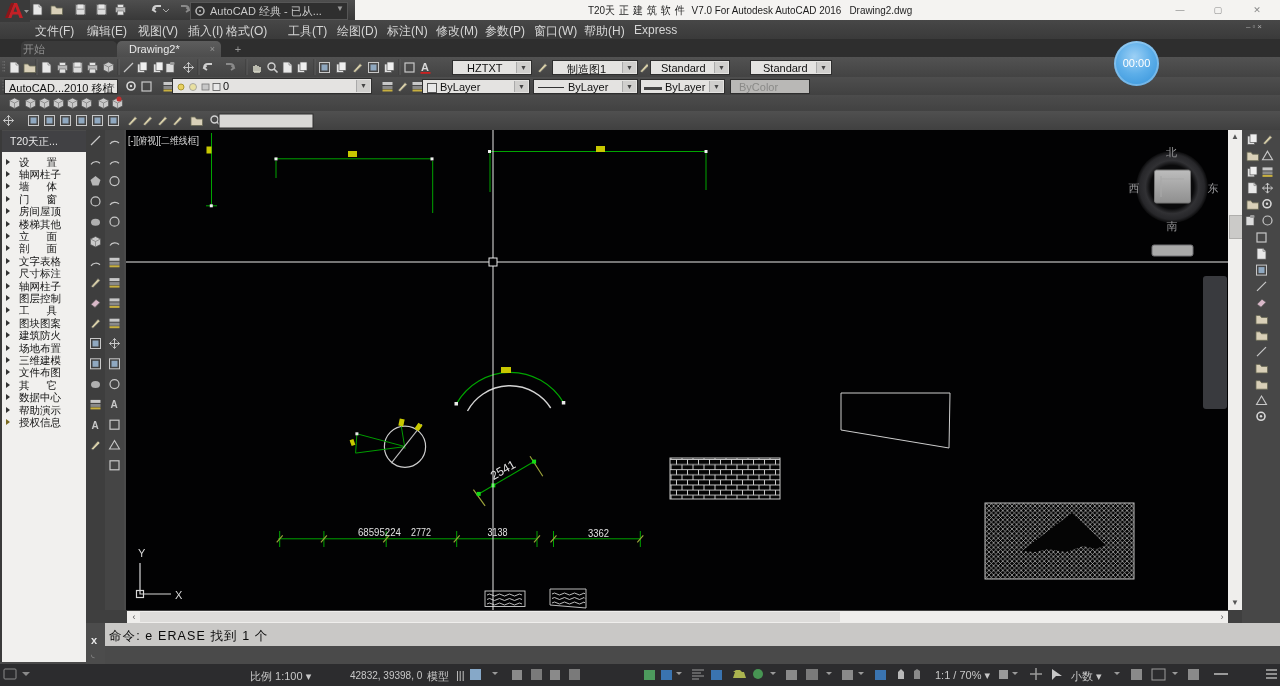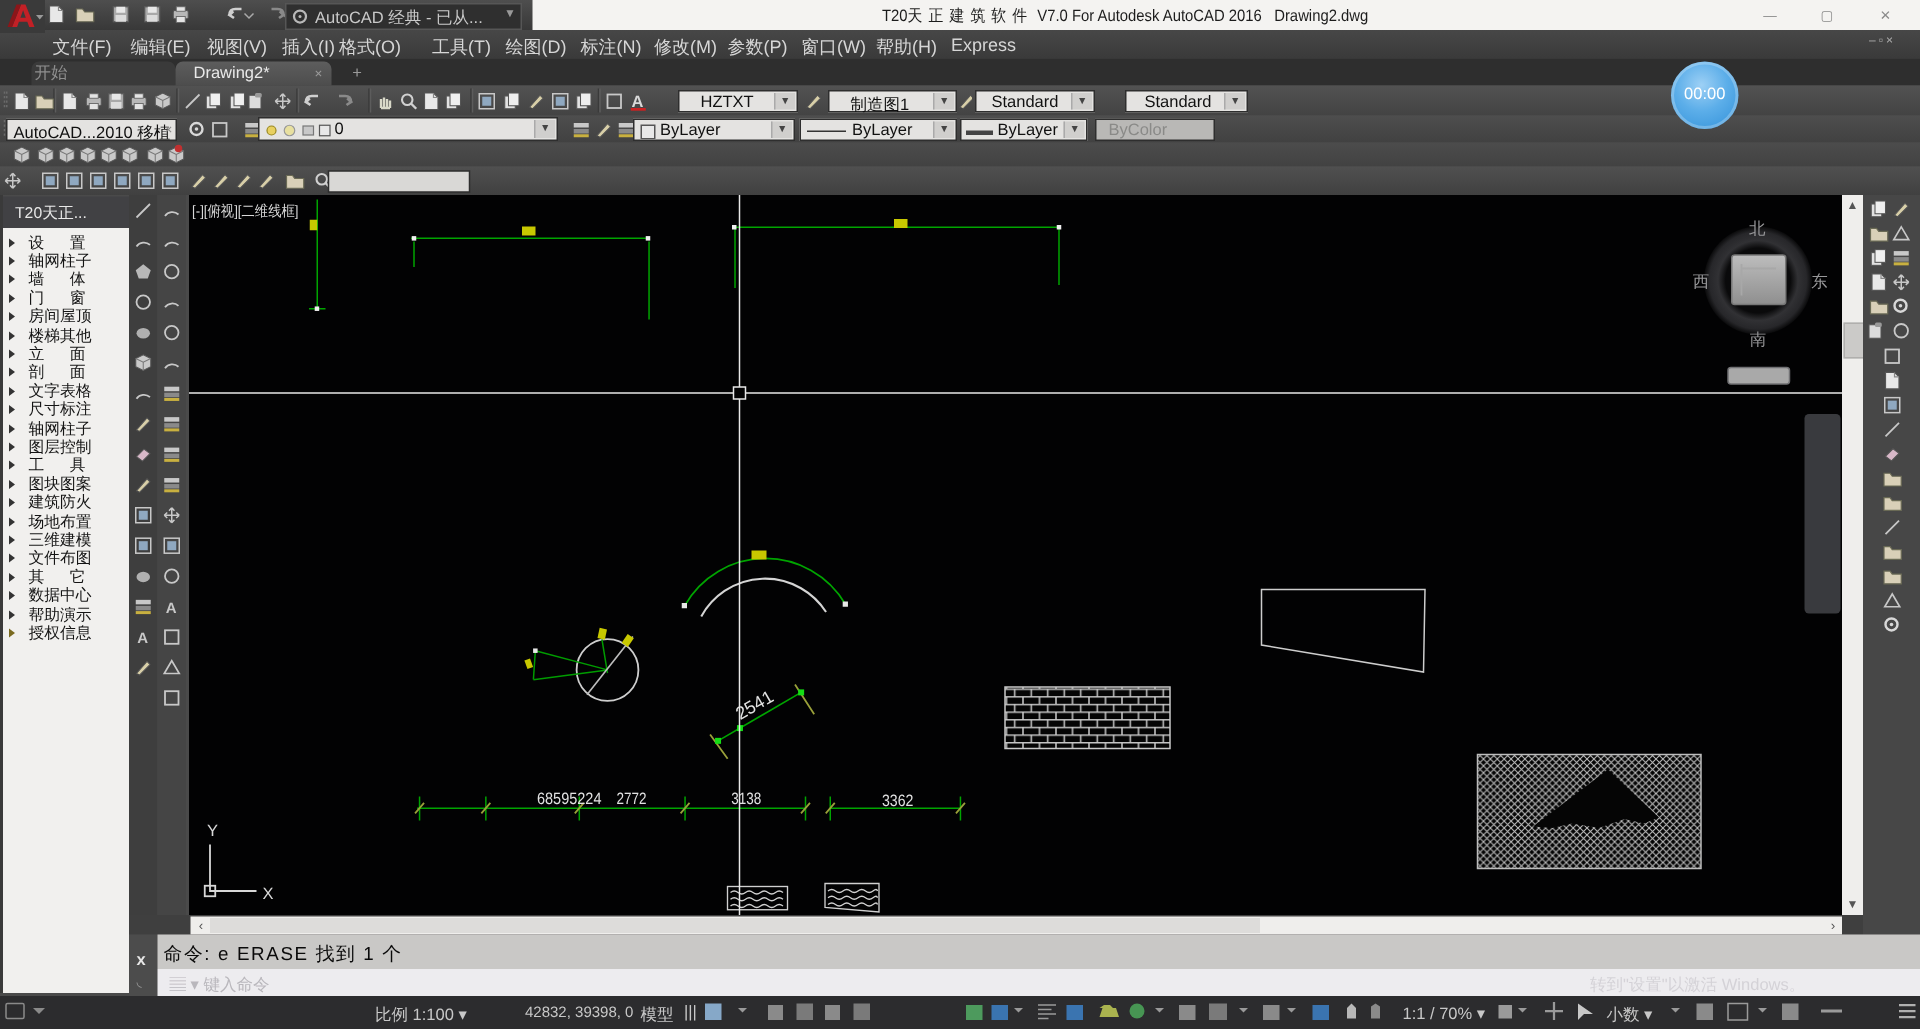--- a/index.html
+++ b/index.html
@@ -665,24 +665,20 @@
   <div class="abs" style="left:128px;top:611px;width:12px;height:12px;color:#555;font-size:9px;text-align:center;line-height:12px;">‹</div>
   <div class="abs" style="left:1216px;top:611px;width:12px;height:12px;color:#555;font-size:9px;text-align:center;line-height:12px;">›</div>
   <div class="abs" style="left:140px;top:612px;width:700px;height:10px;background:#dddcda;"></div>
 
   <div class="abs" id="cmdx">
       <span style="position:absolute;left:5px;top:11px;color:#e8e8e8;font-size:11px;font-weight:bold;">x</span>
       <span style="position:absolute;left:5px;top:26px;color:#9a9a9a;font-size:9px;">◟</span>
     </div>
   <div class="abs" id="cmd1">
       <span style="position:absolute;left:4px;top:5px;letter-spacing:1.1px;text-align:center;">命令: e ERASE 找到 1 个</span>
-    </div>
-  <div class="abs" id="cmd2">
-      <span style="position:absolute;left:8px;top:3px;color:#b9b7bc;font-size:11px;">▤ ▾ 键入命令</span>
-      <span style="position:absolute;left:955px;top:3px;color:#d4d2d7;font-size:11px;">转到"设置"以激活 Windows。</span>
     </div>
 
   <div class="abs" id="statusbar">
     <span style="position:absolute;left:250px;top:5px;">比例 1:100 ▾</span>
     <span style="position:absolute;left:350px;top:6px;font-size:10px;">42832, 39398, 0</span>
     <span style="position:absolute;left:427px;top:5px;">模型</span>
     <span style="position:absolute;left:456px;top:5px;">|||</span>
     <span style="position:absolute;left:935px;top:5px;">1:1 / 70% ▾</span>
     <span style="position:absolute;left:1071px;top:5px;">小数 ▾</span>
     <svg width="1280" height="22" style="position:absolute;left:0;top:0">

